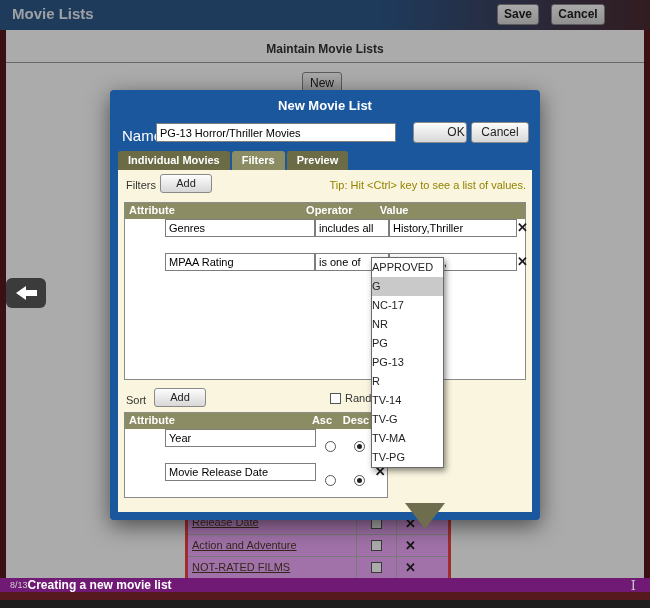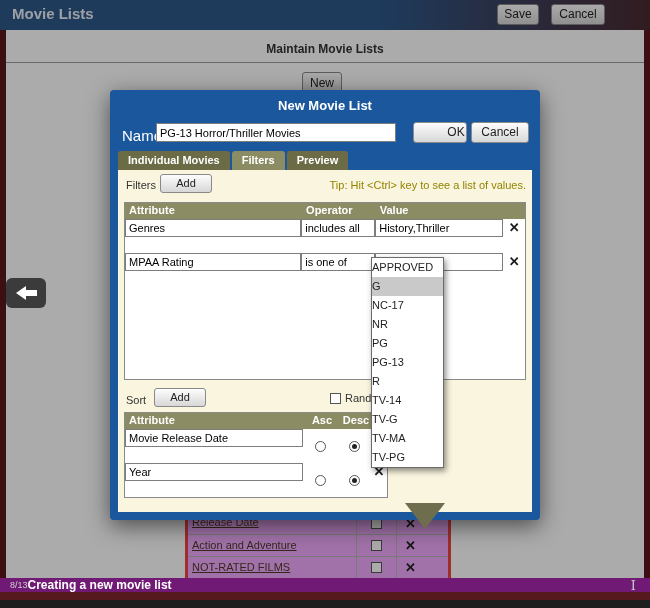--- a/index.html
+++ b/index.html
@@ -5,21 +5,21 @@
   * { margin:0; padding:0; box-sizing:border-box; }
   body { font-family:"Liberation Sans", sans-serif; }
   .stage { position:relative; width:650px; height:608px; background:#561a1e; overflow:hidden; }
 
   
   .top-header { position:absolute; left:0; top:0; width:650px; height:30px;
     background:linear-gradient(90deg,#2d588a 0%,#2d588a 58%,#43364a 88%,#4a2b31 100%); z-index:1; }
   .app-title { position:absolute; left:12px; top:5px; font-size:15px; font-weight:bold; color:#e9edf3; }
   .btn { display:inline-block; background:linear-gradient(#fdfdfd,#d7d7d7); border:1px solid #8a8a8a;
     border-radius:3px; font-size:12px; color:#222; text-align:center; cursor:pointer; }
-  .hdr-btn { position:absolute; top:4px; height:21px; line-height:19px; }
+  .hdr-btn { position:absolute; top:4px; height:21px; line-height:19px;font-weight:bold; }
   .main-area { position:absolute; left:6px; top:30px; width:638px; height:548px; background:#ffffff; z-index:1; }
   .edge { position:absolute; top:30px; width:6px; height:548px; background:#5a171b; z-index:1; }
   .edge.left { left:0; } .edge.right { right:0; }
   .subheader { position:absolute; left:0; top:12px; width:100%; text-align:center;
     font-size:12px; font-weight:bold; color:#333; }
   .sub-divider { position:absolute; left:0; top:32px; width:100%; border-top:1px solid #9b9b9b; }
   .new-btn { position:absolute; left:296px; top:42px; width:40px; height:22px; line-height:20px; }
   .bg-table { position:absolute; left:179px; top:479px; width:266px; border:3px solid #ef4444; background:#f0abfc; }
   .bg-row { display:flex; height:22px; border-top:1px solid #b5b5b5; }
   .bg-row:first-child { border-top:none; }
@@ -50,21 +50,21 @@
   .content { position:absolute; left:8px; top:80px; width:414px; height:342px; background:#f9f5df; }
 
   .filters-label { position:absolute; left:8px; top:9px; font-size:11px; color:#333; }
   .add-btn-f { position:absolute; left:42px; top:4px; width:52px; height:19px; line-height:17px; font-size:11px; }
   .tip { position:absolute; right:6px; top:9px; font-size:11px; color:#938400; }
 
   .ftable { position:absolute; left:6px; top:32px; width:402px; height:178px; background:#fff; border:1px solid #8a8a8a; }
   .thead { display:flex; height:16px; background:#8c8c64; color:#fff; font-size:11px; font-weight:bold; }
   .thead span { padding:1px 0 0 4px; }
   .col-attr { width:178px; } .col-op { width:74px; } .col-val { width:128px; } .col-del { width:22px; }
-  .trow { display:flex; height:34px; }
+  .trow { display:flex; height:34px;margin-left:40px; }
   .cell-input { border:1px solid #7d7d7d; font-size:11px; padding:0 3px; height:18px;
     font-family:"Liberation Sans",sans-serif; }
   .del-x { width:22px; text-align:center; font-size:13px; font-weight:bold; color:#1a1a1a; line-height:18px; cursor:pointer; }
 
   .sort-label { position:absolute; left:8px; top:224px; font-size:11px; color:#333; }
   .add-btn-s { position:absolute; left:36px; top:218px; width:52px; height:19px; line-height:17px; font-size:11px; }
   .random-wrap { position:absolute; left:212px; top:222px; display:flex; align-items:center; gap:4px;
     font-size:11px; color:#333; width:60px; overflow:hidden; white-space:nowrap; }
 
   .stable { position:absolute; left:6px; top:242px; width:264px; height:86px; background:#fff; border:1px solid #8a8a8a; }
@@ -188,31 +188,31 @@
       </span>
 
       <div class="stable">
         <div class="thead">
           <span class="s-attr">Attribute</span>
           <span class="s-asc">Asc</span>
           <span class="s-desc">Desc</span>
           <span class="s-del"></span>
         </div>
         <div class="trow">
-          <input class="cell-input s-attr" value="Movie Release Date" style="">
+          <input class="cell-input s-attr" value="Year" style="">
           <span class="s-asc s-cell">
               <span class="radio"></span>
             </span>
           <span class="s-desc s-cell">
               <span class="radio sel"></span>
             </span>
           <span class="del-x s-del">✕</span>
         </div>
         <div class="trow">
-          <input class="cell-input s-attr" value="Year" style="">
+          <input class="cell-input s-attr" value="Movie Release Date" style="">
           <span class="s-asc s-cell">
               <span class="radio"></span>
             </span>
           <span class="s-desc s-cell">
               <span class="radio sel"></span>
             </span>
           <span class="del-x s-del">✕</span>
         </div>
       </div>
     </div>

